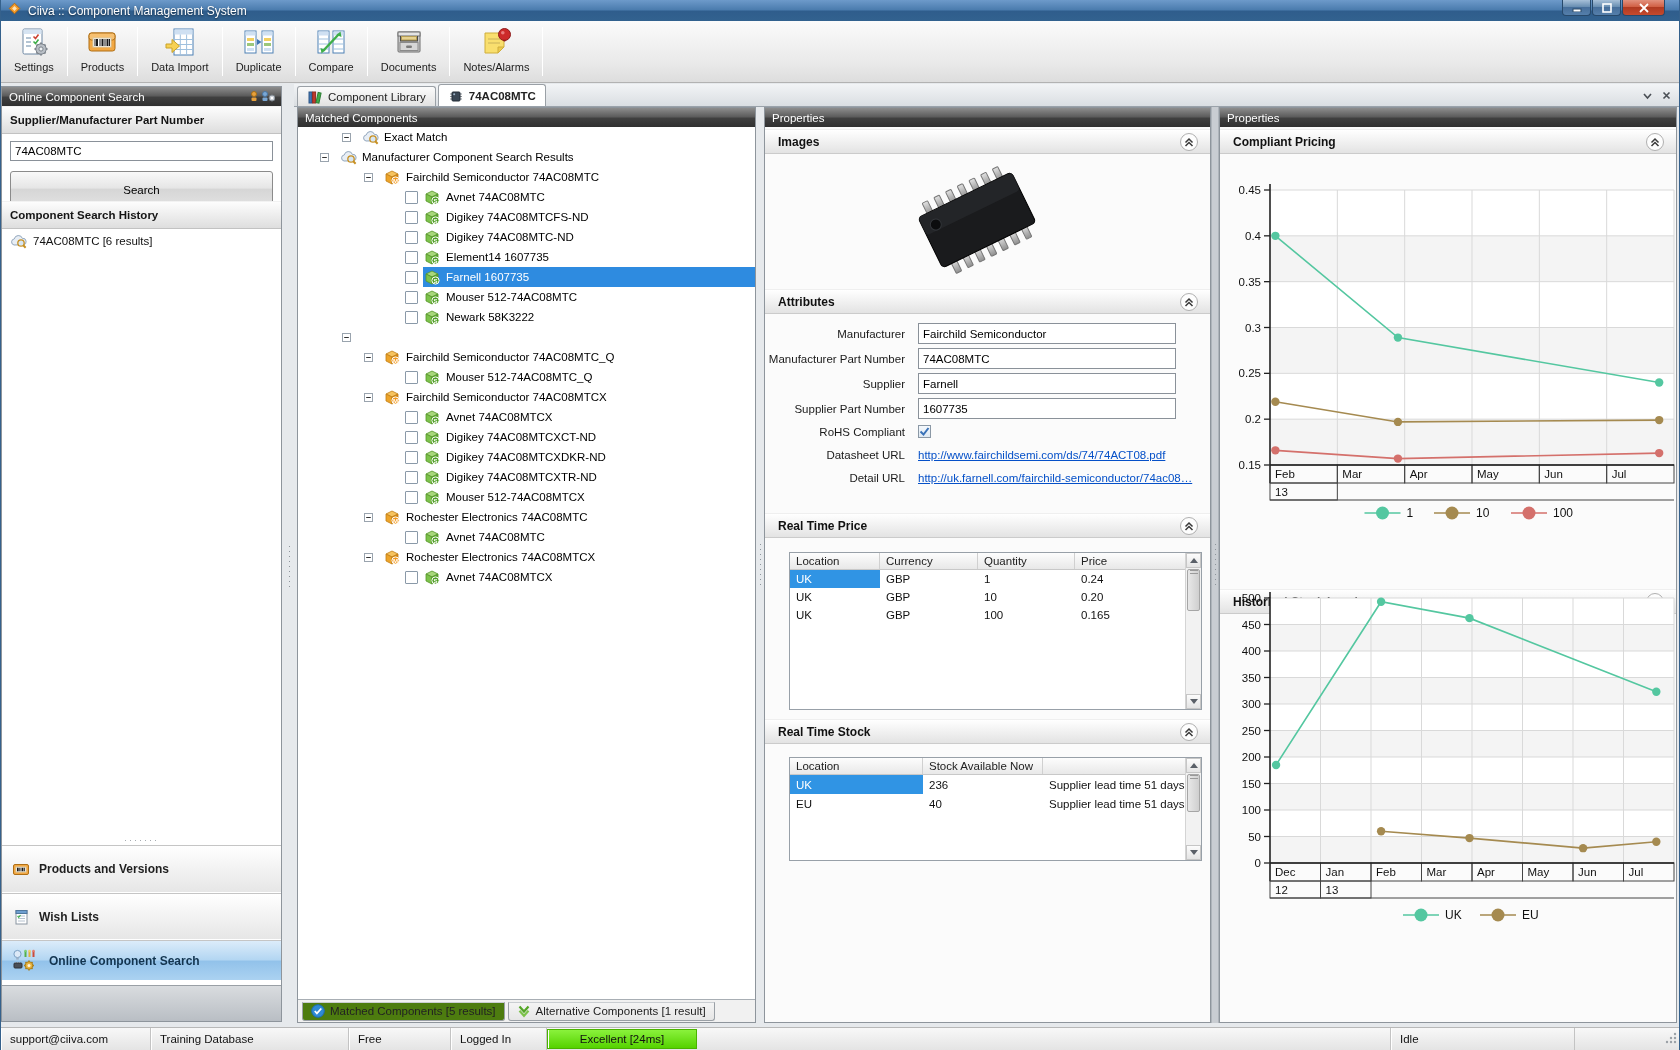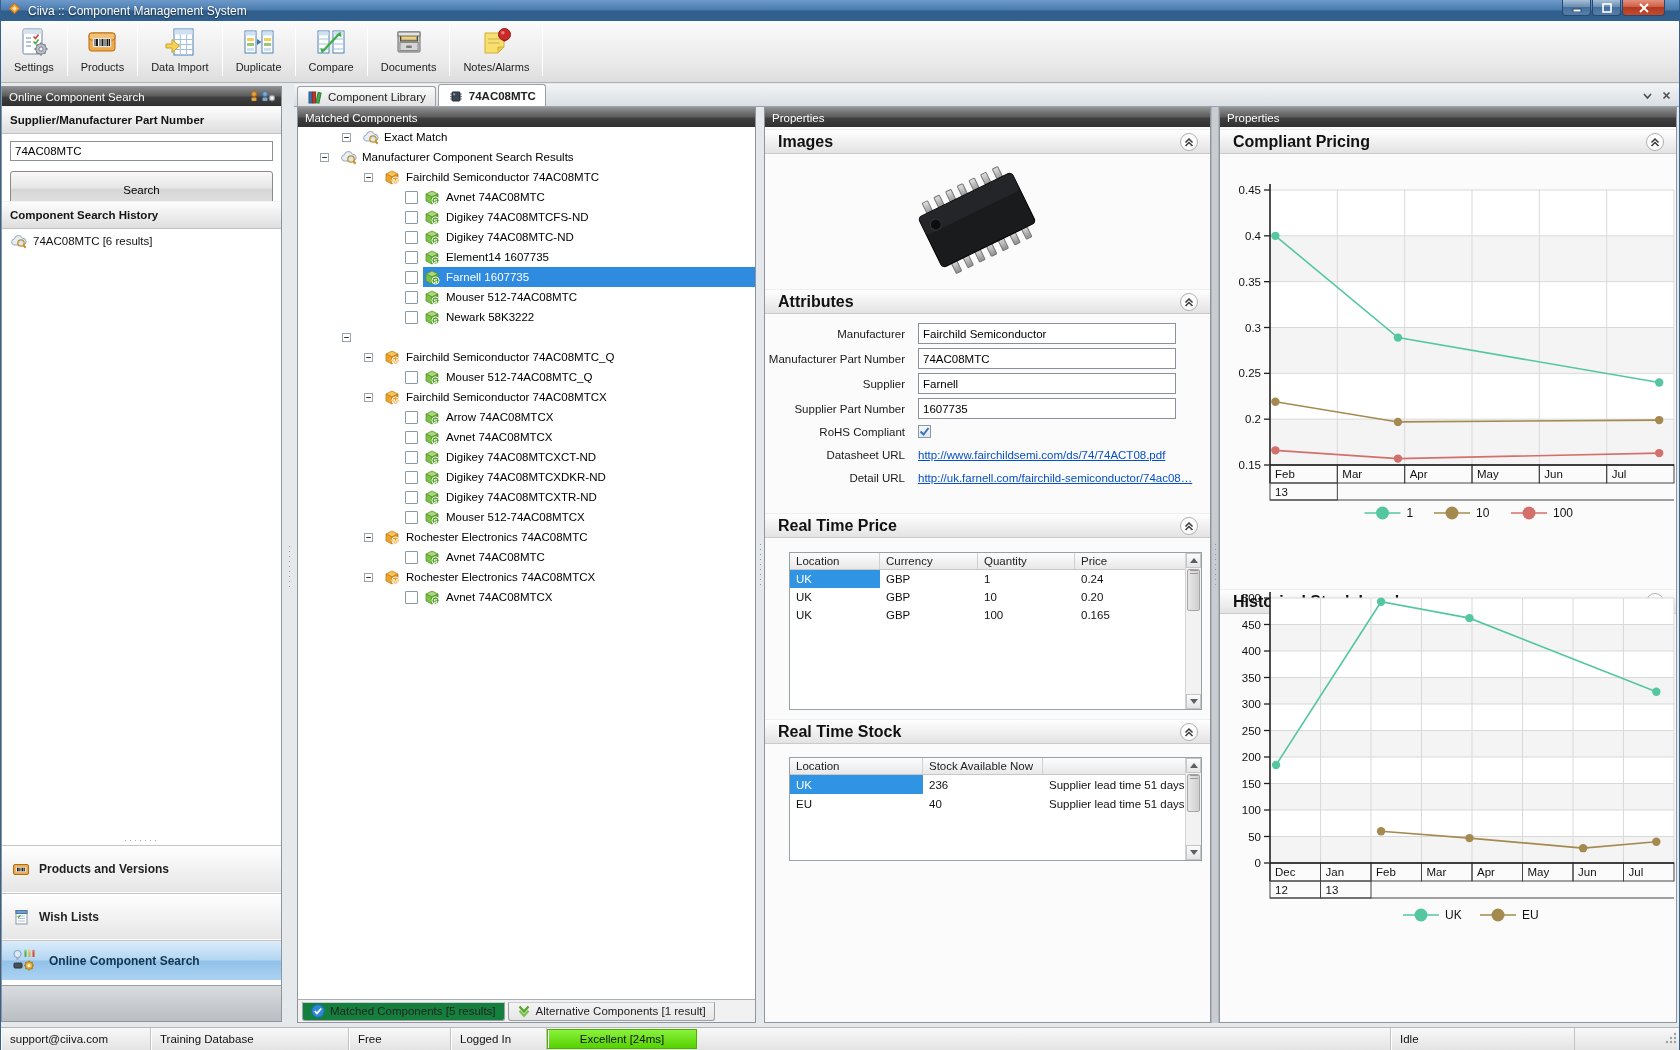--- a/index.html
+++ b/index.html
@@ -88,28 +88,28 @@
   .tree-row { display:flex; align-items:center; height:20px; font-size:11.5px; color:#000; }
   .tree-gap { flex:0 0 auto; }
   .exp-slot { width:22px; display:flex; align-items:center; justify-content:flex-start; flex:0 0 22px; padding-left:3px; }
   .tree-cb { width:13px; height:13px; background:#fff; border:1px solid #8a99a8; border-radius:1px; margin-right:5px; flex:0 0 13px; }
   .tree-sel-region { display:flex; align-items:center; flex:1 1 auto; height:100%; padding-left:1px; }
   .tree-sel-region.selected { background:#2e8be0; color:#fff; }
   .tree-icon { width:17px; height:16px; margin-right:5px; display:flex; align-items:center; }
   #bottom-tabs { position:absolute; left:0; right:0; bottom:0; height:23px; background:#f1f1f1;
     border-top:1px solid #a8aeb4; display:flex; align-items:center; padding-left:4px; }
   .bottom-tab { display:flex; align-items:center; height:19px; padding:0 8px; font-size:11.5px; color:#222;
-    border:1px solid #9aa0a6; border-top:1px solid #c9cdd1; border-radius:0 0 3px 3px; background:#15803d; margin-right:3px; }
+    border:1px solid #9aa0a6; border-top:1px solid #c9cdd1; border-radius:0 0 3px 3px; background:#4d7c0f; margin-right:3px; }
   .bottom-tab.inactive { background:linear-gradient(#f4f4f4,#e6e6e6); }
   .bottom-tab .tab-label { margin-left:5px; }
 
   
   .section-band { position:absolute; left:0; right:0; height:25px;
     background:linear-gradient(#ffffff,#e3e3e3); border-top:1px solid #efefef; border-bottom:1px solid #cbcbcb;
-    display:flex; align-items:center; font-weight:bold; font-size:16px; color:#111; padding-left:13px; }
+    display:flex; align-items:center; font-weight:bold; font-size:12px; color:#111; padding-left:13px; }
   .collapse-btn { position:absolute; right:12px; top:3px; width:18px; height:18px; border-radius:50%;
     background:#fdfdfd; border:1px solid #b0b0b0; display:flex; align-items:center; justify-content:center; }
   #images-band { top:21px; }
   #attributes-band { top:181px; }
   #price-band { top:405px; }
   #stock-band { top:611px; }
   #chip-image { position:absolute; left:100px; top:48px; }
   #attr-form { position:absolute; left:0; right:10px; top:215px; }
   .attr-row { display:flex; align-items:center; margin-bottom:4px; }
   .attr-label { width:140px; text-align:right; font-size:11.5px; color:#1a1a1a; margin-right:13px; flex:0 0 140px; }
@@ -714,37 +714,20 @@
               <span class="tree-icon">
                 <svg width="16" height="16" viewBox="0 0 16 16">
                   <polygon points="2,5 8,2 14,5 8,8" fill="#f6c35f" stroke="#c07f18" stroke-width="0.8"></polygon>
                   <polygon points="2,5 8,8 8,15 2,12" fill="#eda429" stroke="#c07f18" stroke-width="0.8"></polygon>
                   <polygon points="14,5 8,8 8,15 14,12" fill="#d88a12" stroke="#c07f18" stroke-width="0.8"></polygon>
                   <circle cx="11.5" cy="11.5" r="3.6" fill="#f2991d" stroke="#ffffff" stroke-width="1"></circle>
                   <text x="11.5" y="13.7" font-size="6" font-weight="bold" fill="#ffffff" text-anchor="middle" font-family="Liberation Sans, sans-serif">M</text>
                 </svg>
               </span>
               <span>Fairchild Semiconductor 74AC08MTCX</span>
-            </span>
-          </div>
-          <div class="tree-row">
-            <span class="tree-gap" style="width:85px"></span>
-            <span class="exp-slot"></span>
-            <span class="tree-cb"></span>
-            <span class="tree-sel-region">
-              <span class="tree-icon">
-                <svg width="16" height="16" viewBox="0 0 16 16">
-                  <polygon points="2,5 8,2 14,5 8,8" fill="#a8d77c" stroke="#55962a" stroke-width="0.8"></polygon>
-                  <polygon points="2,5 8,8 8,15 2,12" fill="#7cc24a" stroke="#55962a" stroke-width="0.8"></polygon>
-                  <polygon points="14,5 8,8 8,15 14,12" fill="#5ea832" stroke="#55962a" stroke-width="0.8"></polygon>
-                  <circle cx="11.5" cy="11.5" r="3.6" fill="#4e9e22" stroke="#ffffff" stroke-width="1"></circle>
-                  <text x="11.5" y="13.7" font-size="6" font-weight="bold" fill="#ffffff" text-anchor="middle" font-family="Liberation Sans, sans-serif">S</text>
-                </svg>
-              </span>
-              <span>Arrow 74AC08MTCX</span>
             </span>
           </div>
           <div class="tree-row">
             <span class="tree-gap" style="width:85px"></span>
             <span class="exp-slot"></span>
             <span class="tree-cb"></span>
             <span class="tree-sel-region">
               <span class="tree-icon">
                 <svg width="16" height="16" viewBox="0 0 16 16">
                   <polygon points="2,5 8,2 14,5 8,8" fill="#a8d77c" stroke="#55962a" stroke-width="0.8"></polygon>

